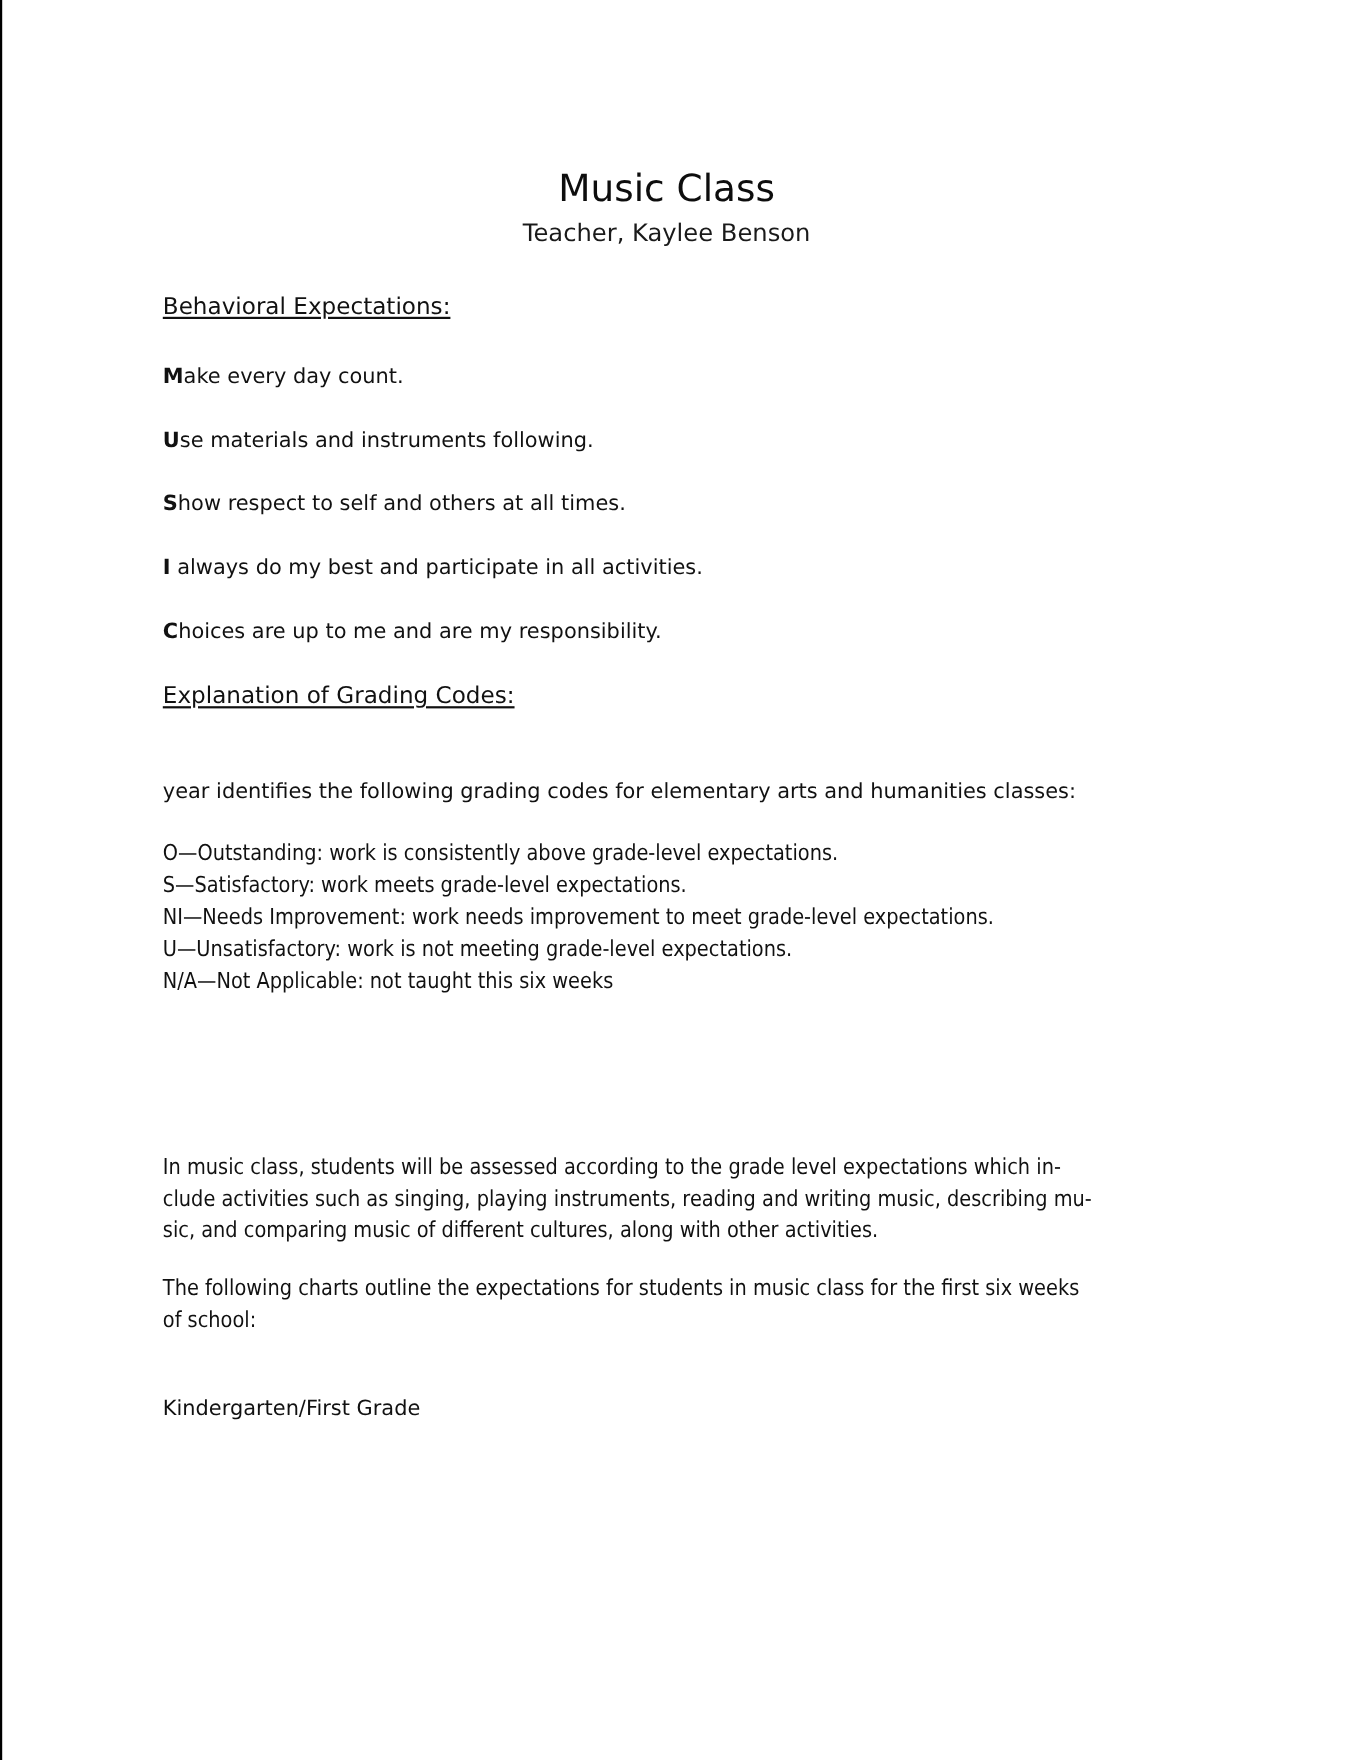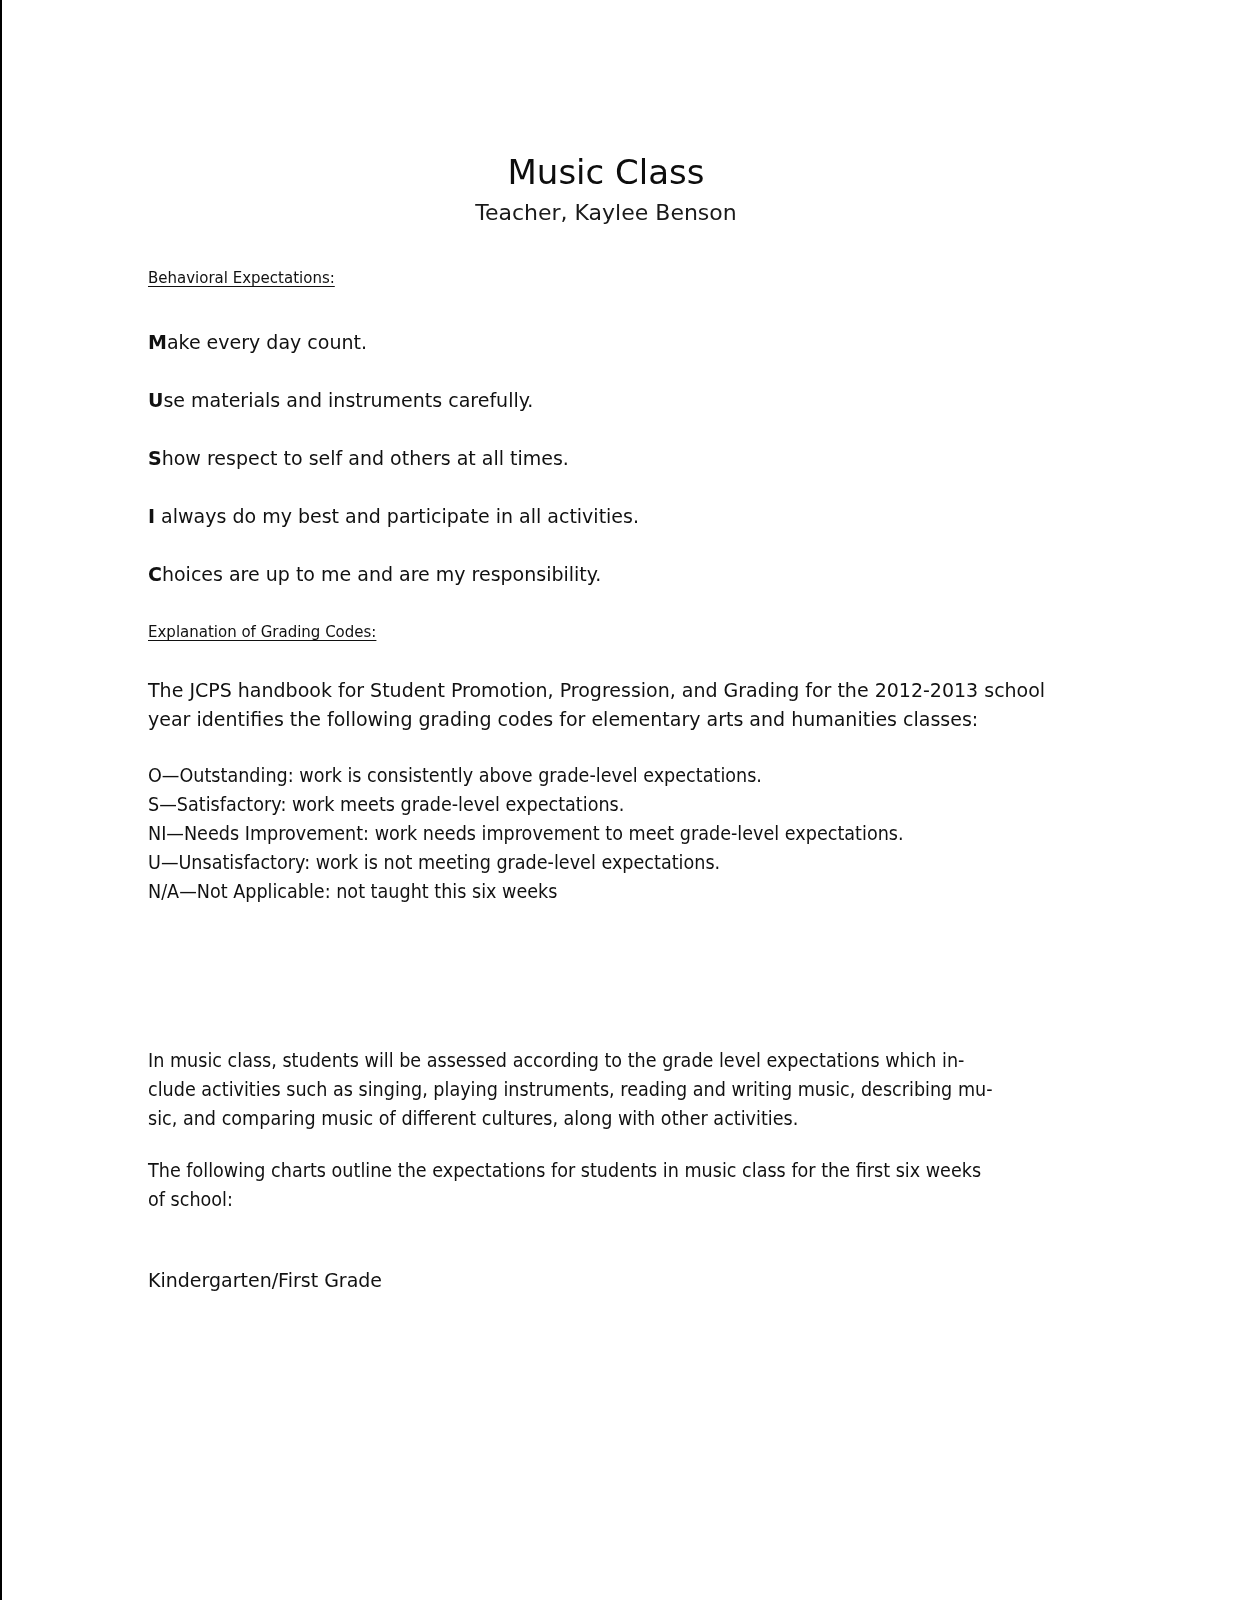--- a/index.html
+++ b/index.html
@@ -47,21 +47,21 @@
       left: 0;
       width: 1212px;
       text-align: center;
       top: 198px;
       font-size: 22px;
       line-height: 30px;
       color: #1a1a1a;
     }
     .heading {
       left: 148px;
-      font-size: 15px;
+      font-size: 21px;
       line-height: 26px;
       text-decoration: underline;
       text-underline-offset: 3px;
     }
     .para {
       left: 148px;
       font-size: 19px;
       line-height: 26px;
     }
     .para b {
@@ -91,28 +91,27 @@
 <div class="left-border"></div>
 
 <div class="page">
 
   <div class="abs title">Music Class</div>
   <div class="abs subtitle">Teacher, Kaylee Benson</div>
 
   <div class="abs heading" style="top:265px;">Behavioral Expectations:</div>
 
   <div class="abs para" style="top:329px;"><b>M</b><span>ake every day count.</span></div>
-  <div class="abs para" style="top:387px;"><b>U</b><span>se materials and instruments carefully.</span></div>
+  <div class="abs para" style="top:387px;"><b>U</b><span>se materials and instruments following.</span></div>
   <div class="abs para" style="top:503px;"><b>I</b><span> always do my best and participate in all activities.</span></div>
   <div class="abs para" style="top:445px;"><b>S</b><span>how respect to self and others at all times.</span></div>
   <div class="abs para" style="top:561px;"><b>C</b><span>hoices are up to me and are my responsibility.</span></div>
 
   <div class="abs heading" style="top:619px;">Explanation of Grading Codes:</div>
 
-  <div class="abs para" style="top:677px;">The JCPS handbook for Student Promotion, Progression, and Grading for the 2012-2013 school</div>
   <div class="abs para" style="top:706px;">year identifies the following grading codes for elementary arts and humanities classes:</div>
 
   <div class="abs cond-block" style="top:761px;">
     <span class="line">O—Outstanding: work is consistently above grade-level expectations.</span>
     <span class="line">S—Satisfactory: work meets grade-level expectations.</span>
     <span class="line">NI—Needs Improvement: work needs improvement to meet grade-level expectations.</span>
     <span class="line">U—Unsatisfactory: work is not meeting grade-level expectations.</span>
     <span class="line">N/A—Not Applicable: not taught this six weeks</span>
   </div>
 

